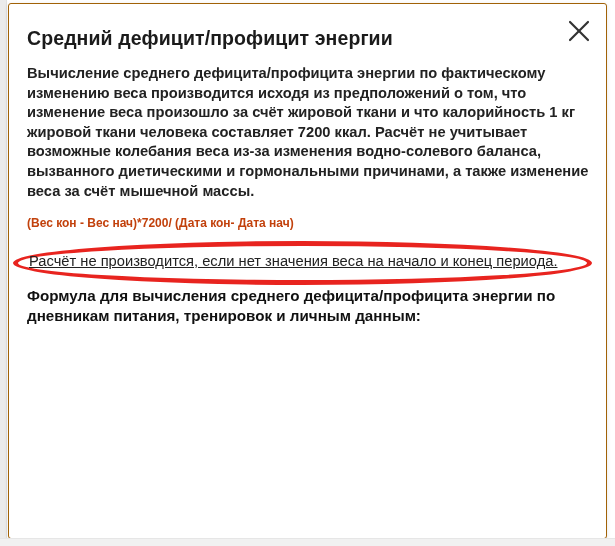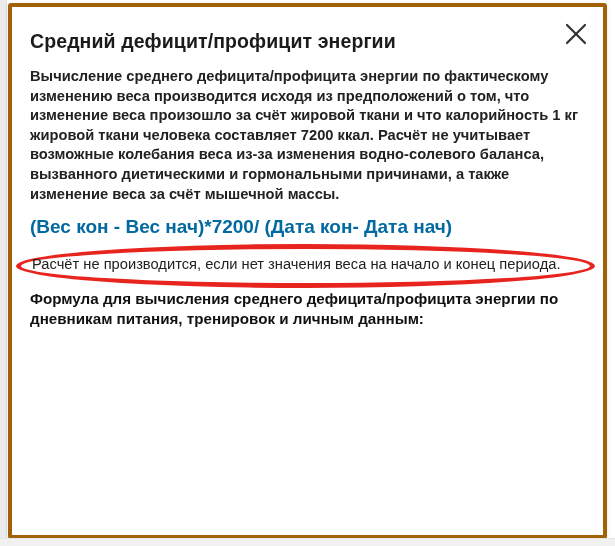--- a/index.html
+++ b/index.html
@@ -34,21 +34,21 @@
     box-sizing: border-box;
   }
 
   .dialog {
     position: absolute;
     left: 8px;
     top: 3px;
     width: 599px;
     height: 536px;
     background: #ffffff;
-    border: 4px solid #a16207;
+    border: 1px solid #a16207;
     border-radius: 3px;
     box-shadow: 0 1px 4px rgba(0,0,0,0.10);
     box-sizing: border-box;
     overflow: hidden;
   }
 
   .close-button {
     position: absolute;
     right: 10px;
     top: 10px;
@@ -90,41 +90,42 @@
     line-height: 19.6px;
     color: #222222;
     font-weight: bold;
   }
 
   p.para.tight {
     margin-bottom: 12px;
   }
 
   .formula {
-    font-size: 19px;
+    font-size: 12px;
     line-height: 19.6px;
-    color: #0369a1;
+    color: #c2410c;
     font-weight: bold;
     margin: 4px 0 14px 0;
   }
 
   
   .highlight-wrap {
     position: relative;
     margin: 0 0 9px 0;
     padding: 4px 0 6px 0;
   }
   .highlight-note {
     font-size: 14.7px;
     line-height: 19.6px;
     color: #222222;
     margin: 0;
     position: relative;
     z-index: 2;
     padding-left: 2px;
+    text-decoration: underline;
   }
   .red-ellipse {
     position: absolute;
     left: -14px;
     top: -7px;
     width: 579px;
     height: 44px;
     border: 5px solid #e8241f;
     border-radius: 50% / 50%;
     box-sizing: border-box;

